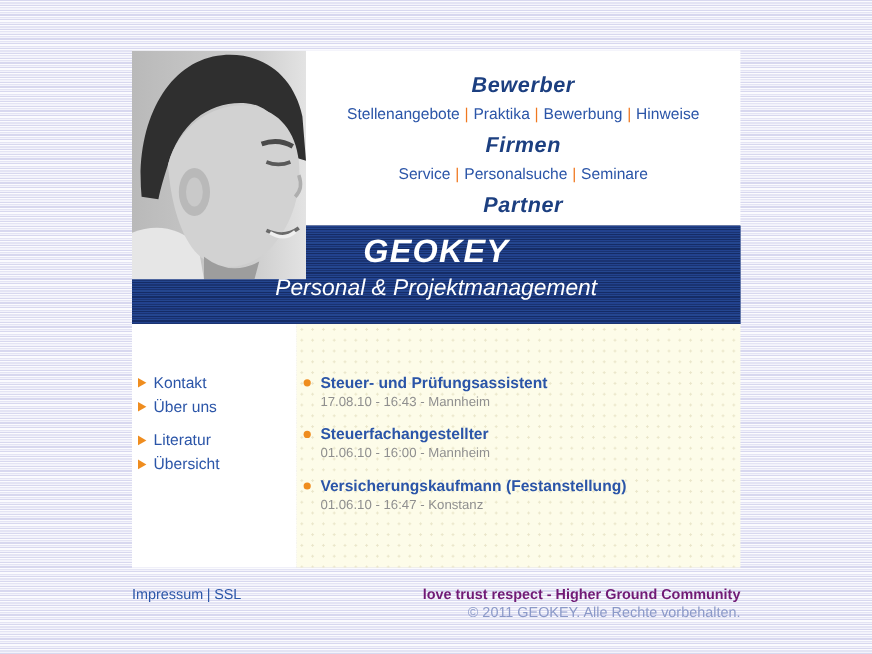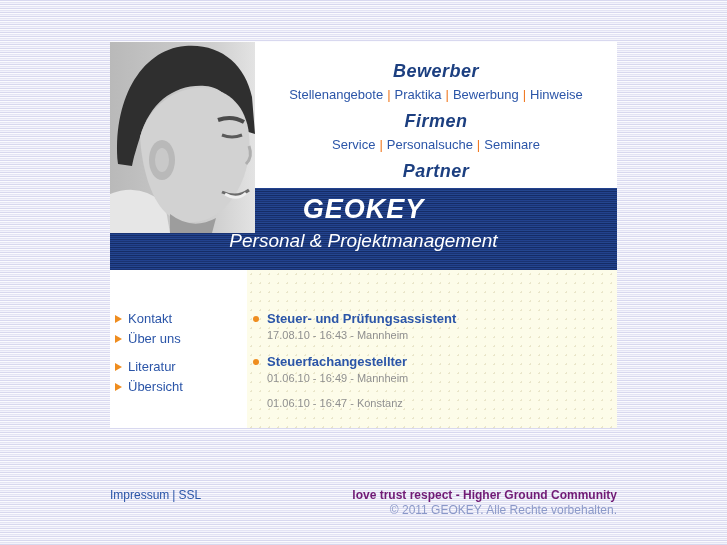--- a/index.html
+++ b/index.html
@@ -36,21 +36,21 @@
     background-image:repeating-linear-gradient(to bottom,
       #22428e 0px, #22428e 1px,
       #1a3372 1px, #1a3372 2px,
       #24468f 2px, #24468f 3px,
       #152c66 3px, #152c66 4px);
     padding-top:5px;
   }
   .banner-title { font-size:27px; font-weight:bold; letter-spacing:1px; line-height:32px; }
   .banner-subtitle { font-size:19px; margin-top:5px; }
   
-  .lower-section { display:flex; height:158px; }
+  .lower-section { display:flex; height:203px; }
   .menu-col { flex:0 0 137px; background:#ffffff; padding:41px 0 0 5px; }
   .jobs-col {
     flex:1; padding:41px 0 0 6px;
     background-color:#fdfce9;
     background-image:radial-gradient(#eae6ca 1px, rgba(0,0,0,0) 1px);
     background-size:9px 9px;
   }
   .menu-item { display:flex; align-items:center; margin-bottom:5px; font-size:13px; cursor:pointer; }
   .menu-item.group-gap { margin-top:13px; }
   .arrow-icon {
@@ -147,23 +147,27 @@
             <span class="bullet-icon"></span>
             <span class="job-title">Steuer- und Prüfungsassistent</span>
           </div>
           <div class="job-meta">17.08.10 - 16:43 - Mannheim</div>
         </div>
         <div class="job-entry">
           <div class="job-head">
             <span class="bullet-icon"></span>
             <span class="job-title">Steuerfachangestellter</span>
           </div>
-          <div class="job-meta">01.06.10 - 16:49 - Mannheim</div>
+          <div class="job-meta">01.06.10 - 16:00 - Mannheim</div>
         </div>
         <div class="job-entry">
+          <div class="job-head">
+            <span class="bullet-icon"></span>
+            <span class="job-title">Versicherungskaufmann (Festanstellung)</span>
+          </div>
           <div class="job-meta">01.06.10 - 16:47 - Konstanz</div>
         </div>
       </div>
   </div>
 
 </div>
 
 <div class="footer">
   <div class="footer-left" id="footer-left"><span>Impressum</span><span class="sep">|</span><span>SSL</span></div>
   <div class="footer-right">

